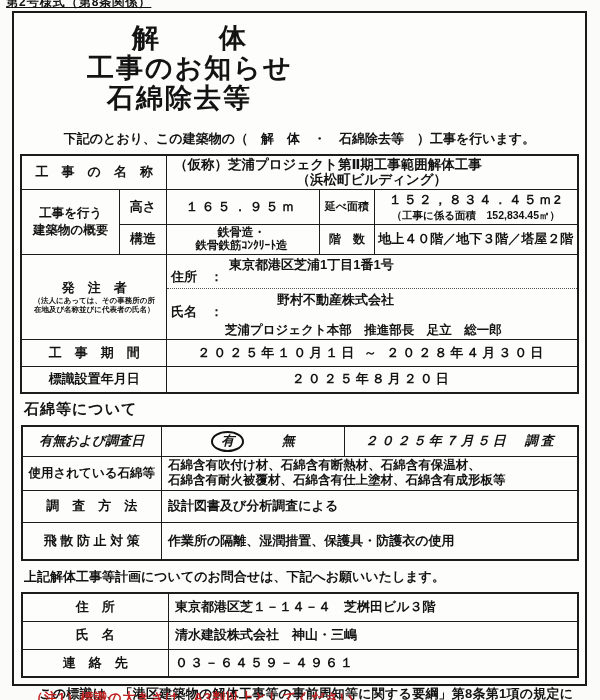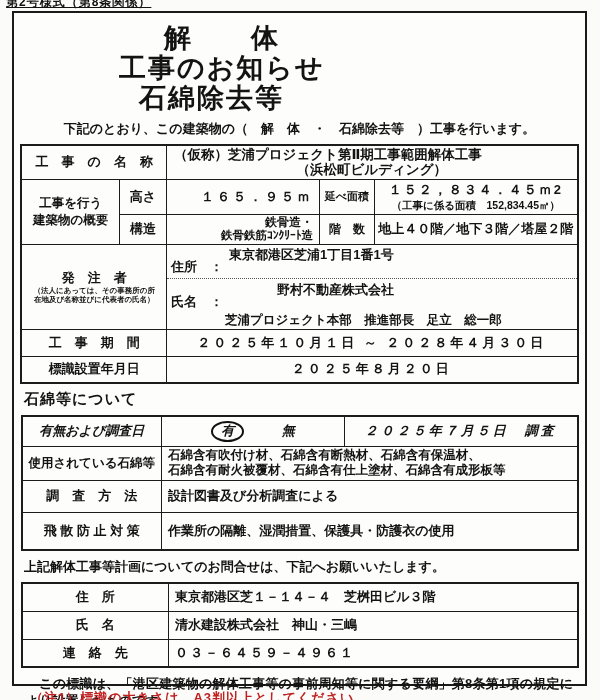--- a/index.html
+++ b/index.html
@@ -10,37 +10,37 @@
     position:relative;
   }
   .form-label {
     position:absolute; top:-6px; left:6px; font-size:12px; font-weight:700;
     letter-spacing:1px; text-decoration:underline;
   }
   .board {
     position:absolute; top:11px; left:12px; width:575px; height:675px;
     border:2px solid #1a1a1a; background:#fdfdfc;
   }
-  .title-block { margin-top:10px; font-size:27px; line-height:30px; letter-spacing:2px;margin-left:32px; }
+  .title-block { margin-top:10px; font-size:27px; line-height:30px; letter-spacing:2px; }
   .title-l1 { padding-left:118px; }
   .title-l2 { padding-left:73px; }
   .title-l3 { padding-left:93px; }
-  .intro { margin-top:7px; text-align:center; font-size:13px; }
+  .intro { margin-top:17px; text-align:center; font-size:13px; }
 
   table { border-collapse:collapse; table-layout:fixed; width:556px; margin:6px auto 0; }
   table.t1 { margin-top:6px;border-radius:11px; }
   td {
     border:1px solid #1c1c1c; font-size:13px; vertical-align:middle;
     padding:1px 3px; overflow:hidden;
   }
   table { border:2px solid #1c1c1c; }
   .lbl { text-align:center; }
   .dotted-b { border-bottom:1px dotted #555; }
   .small-note { font-size:7.5px; line-height:8.5px; font-weight:700; text-align:center; }
-  .r { text-align:right; padding-right:6px; }
+  .r { text-align:center; padding-right:6px; }
   .c { text-align:center; }
   .sub-line { font-size:10.5px; font-weight:700; }
   .struct1 { font-size:12px; line-height:13px; }
   .struct2 { font-size:11.5px; line-height:13px; }
   .area1 { font-size:13px; letter-spacing:2px; }
   .kv-row { padding:1px 4px; display:flex; }
   .kv-key { width:58px; flex:none;margin-top:12px; }
   .addr-sub { border-bottom:1px dotted #555; padding-bottom:2px; margin-bottom:2px; }
   .name2 { padding-left:58px; font-size:12.5px; }
   .spread { letter-spacing:3px; }

